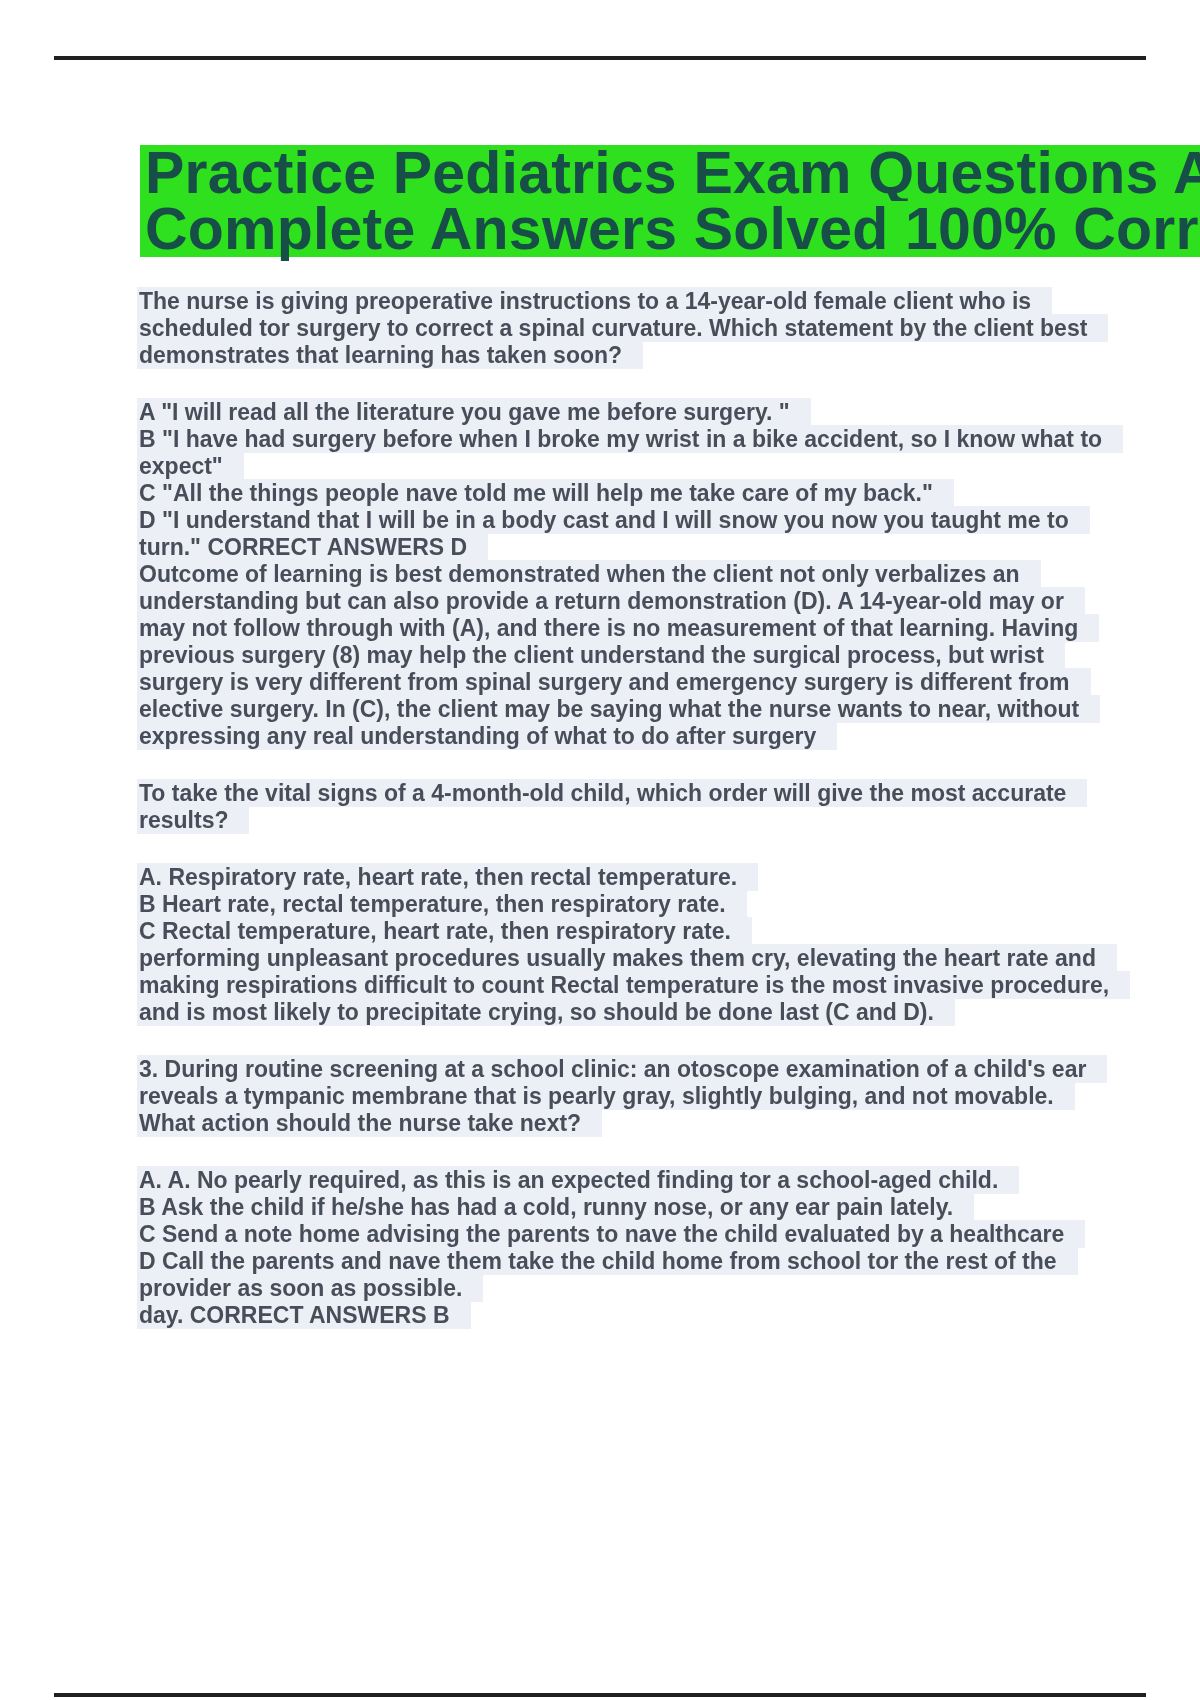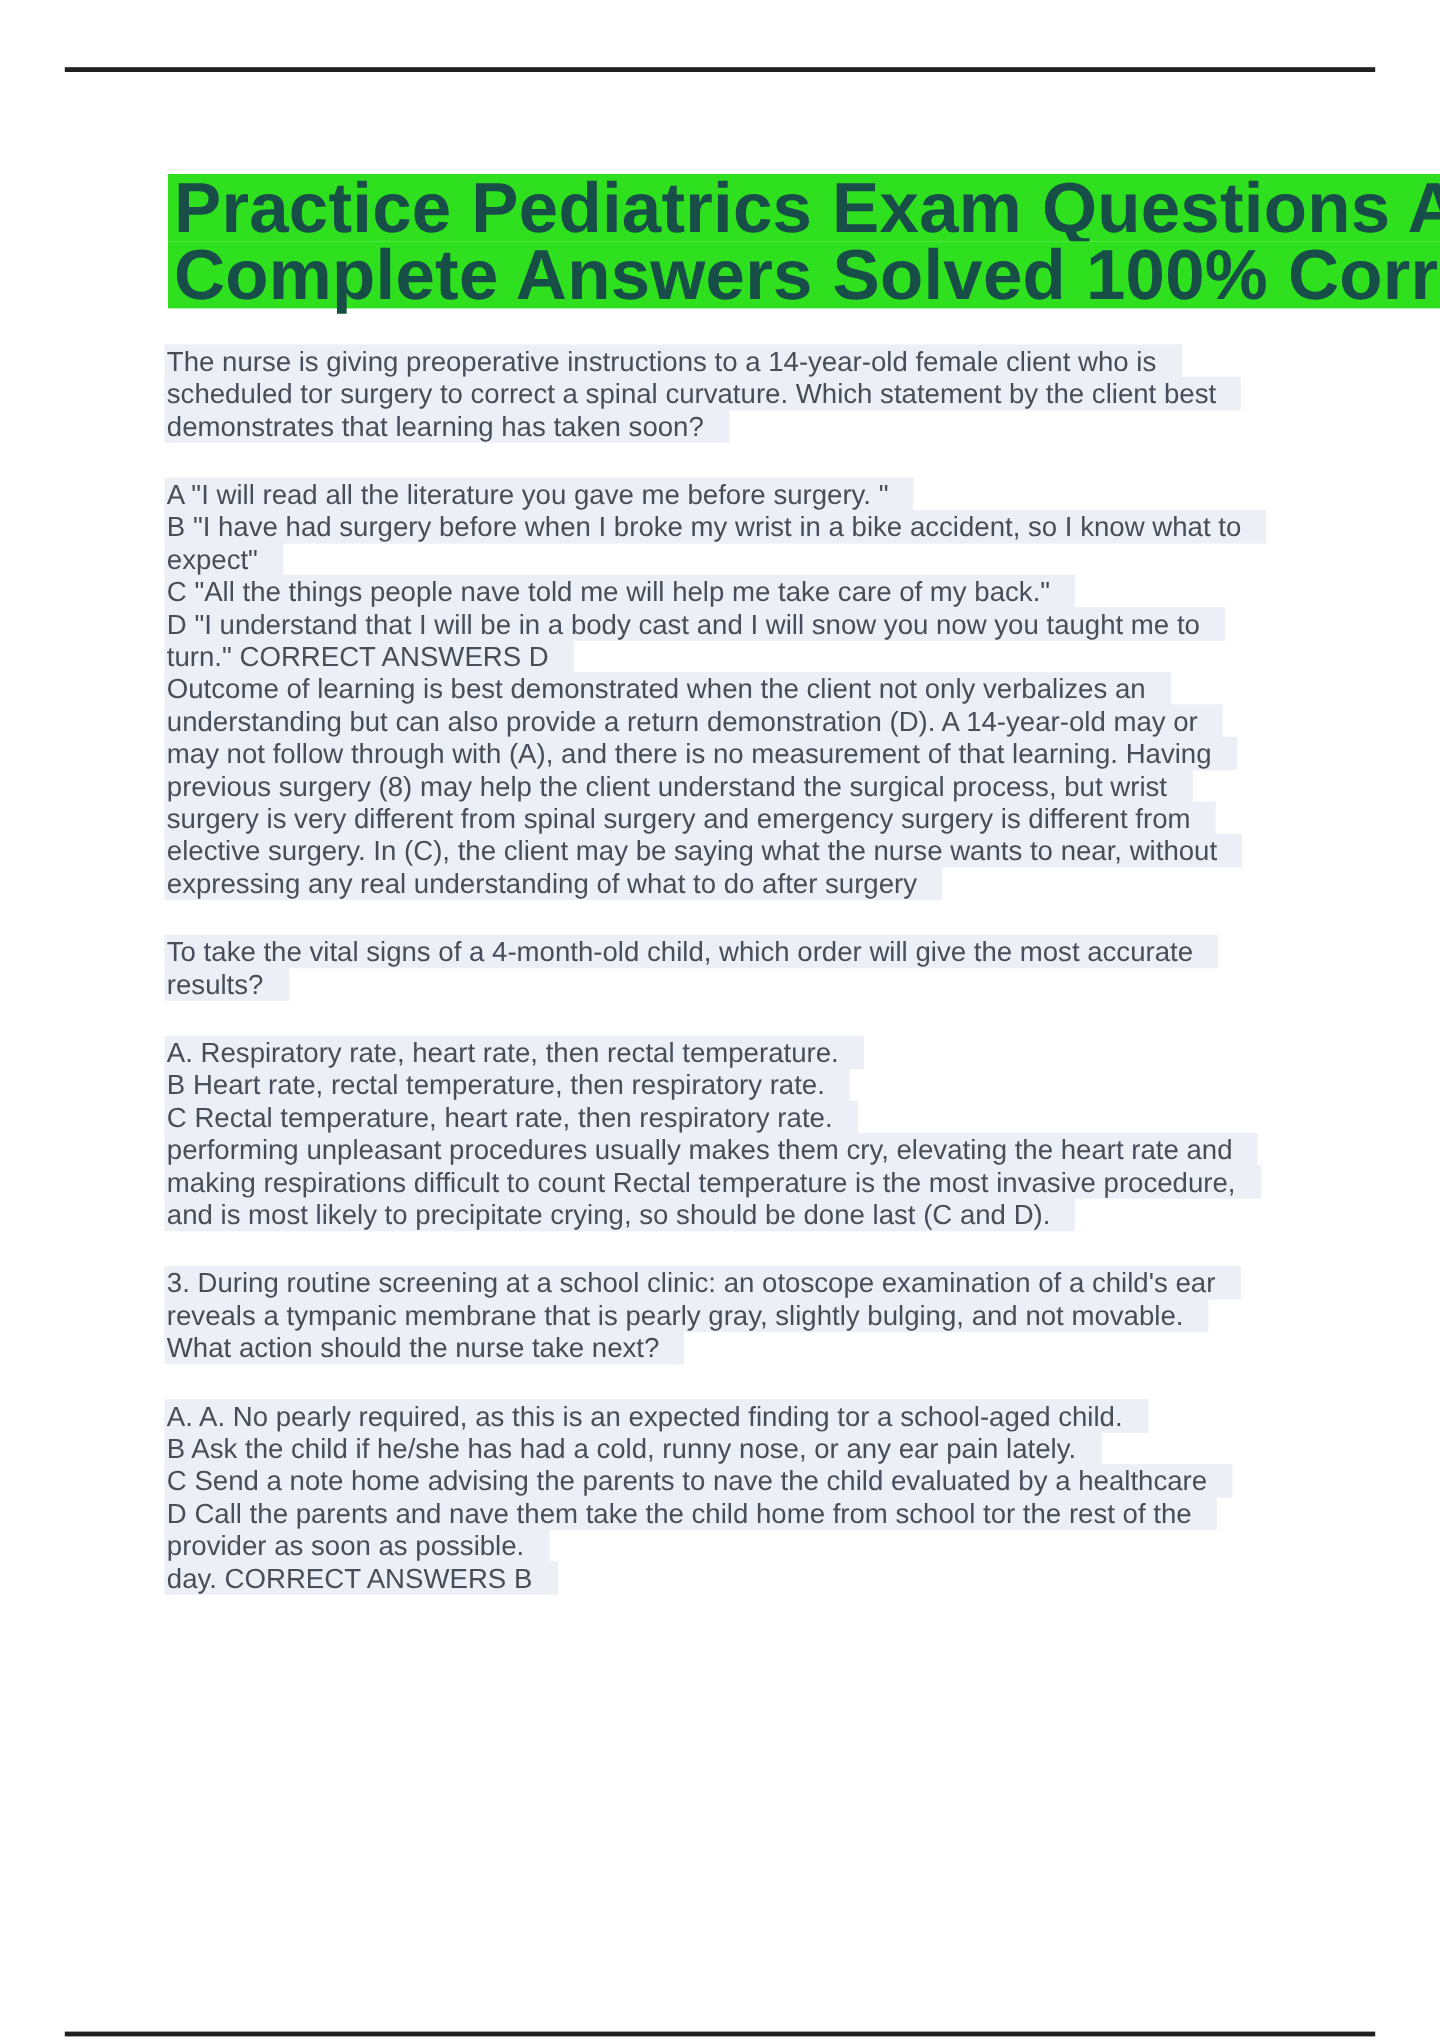--- a/index.html
+++ b/index.html
@@ -46,20 +46,21 @@
     width: 965px;
     font-size: 23px;
     line-height: 27px;
     color: var(--body-color, #484e59);
   }
   .paragraph { margin: 0 0 30px 0; }
   .line { white-space: nowrap; }
   .line .hl {
     background: var(--line-hl, #edeff6);
     padding: 1px 21px 1px 2px;
+    font-weight: bold;
   }
 </style>
 </head>
 <body>
 
 <div class="page">
   <div class="rule rule-top"></div>
 
   <div class="title">
       <div class="title-line-wrap"><span class="title-line">Practice Pediatrics Exam Questions And</span></div>

